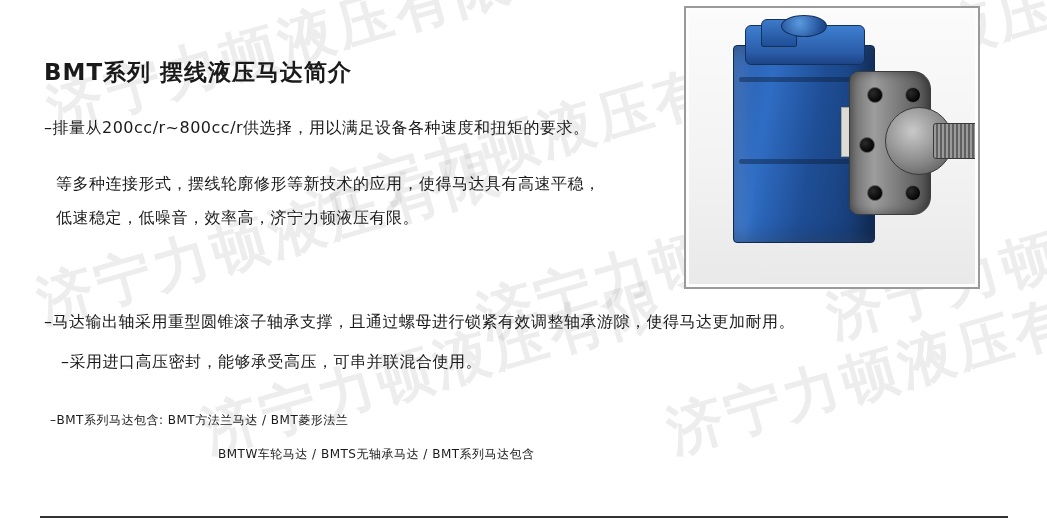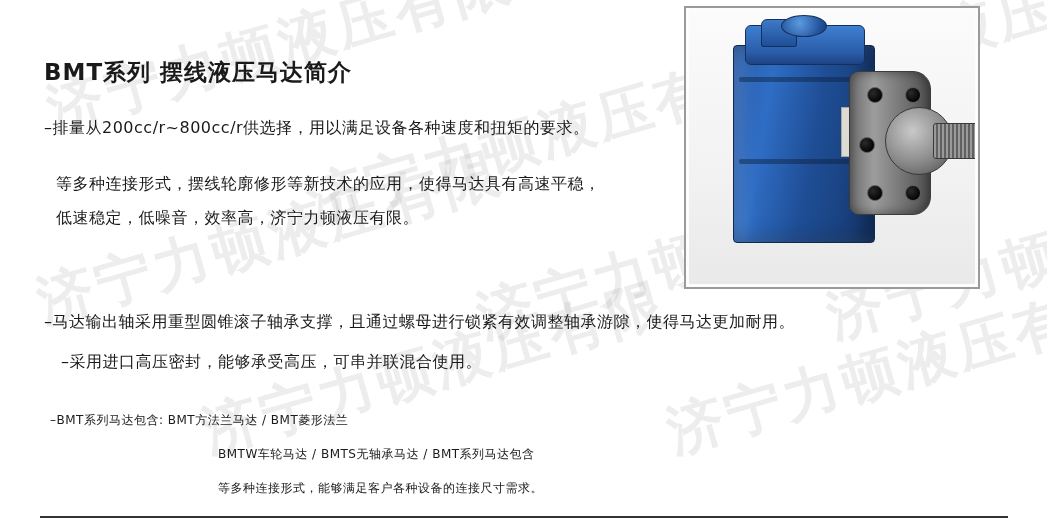--- a/index.html
+++ b/index.html
@@ -260,21 +260,20 @@
     <span>–马达输出轴采用重型圆锥滚子轴承支撑，且通过螺母进行锁紧有效调整轴承游隙，使得马达更加耐用。</span>
   </div>
 
   <div class="bullet b4">
     <span>–采用进口高压密封，能够承受高压，可串并联混合使用。</span>
   </div>
 
   <div class="series-block">
     <span>–BMT系列马达包含: BMT方法兰马达   /   BMT菱形法兰</span>
     <span class="ln-indent">BMTW车轮马达   /    BMTS无轴承马达   /    BMT系列马达包含</span>
-    <span class="ln-indent2">等多种连接形式，能够满足客户各种设备的连接尺寸需求。</span>
   </div>
 
   <div class="photo-frame">
     <div class="photo-inner">
       <div class="motor-body"></div>
       <div class="motor-rib rib1"></div>
       <div class="motor-rib rib2"></div>
       <div class="motor-top"></div>
       <div class="port"></div>
       <div class="motor-cap"></div>

